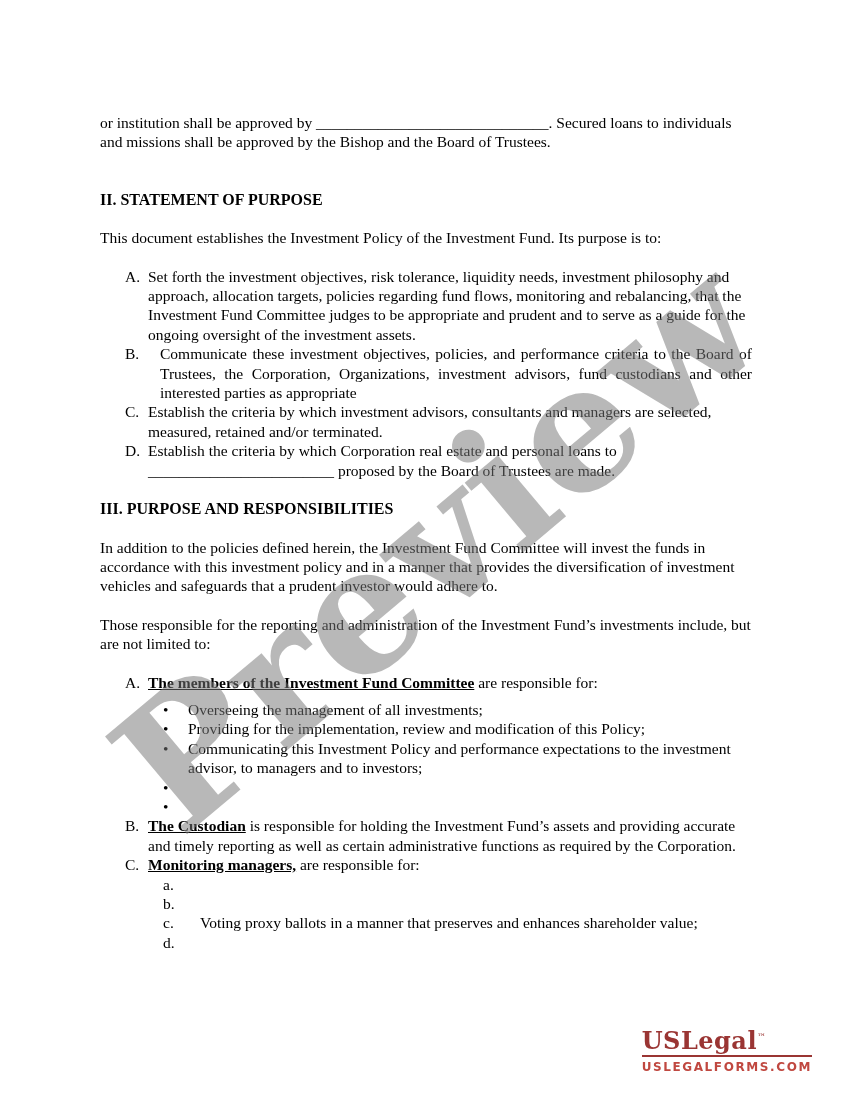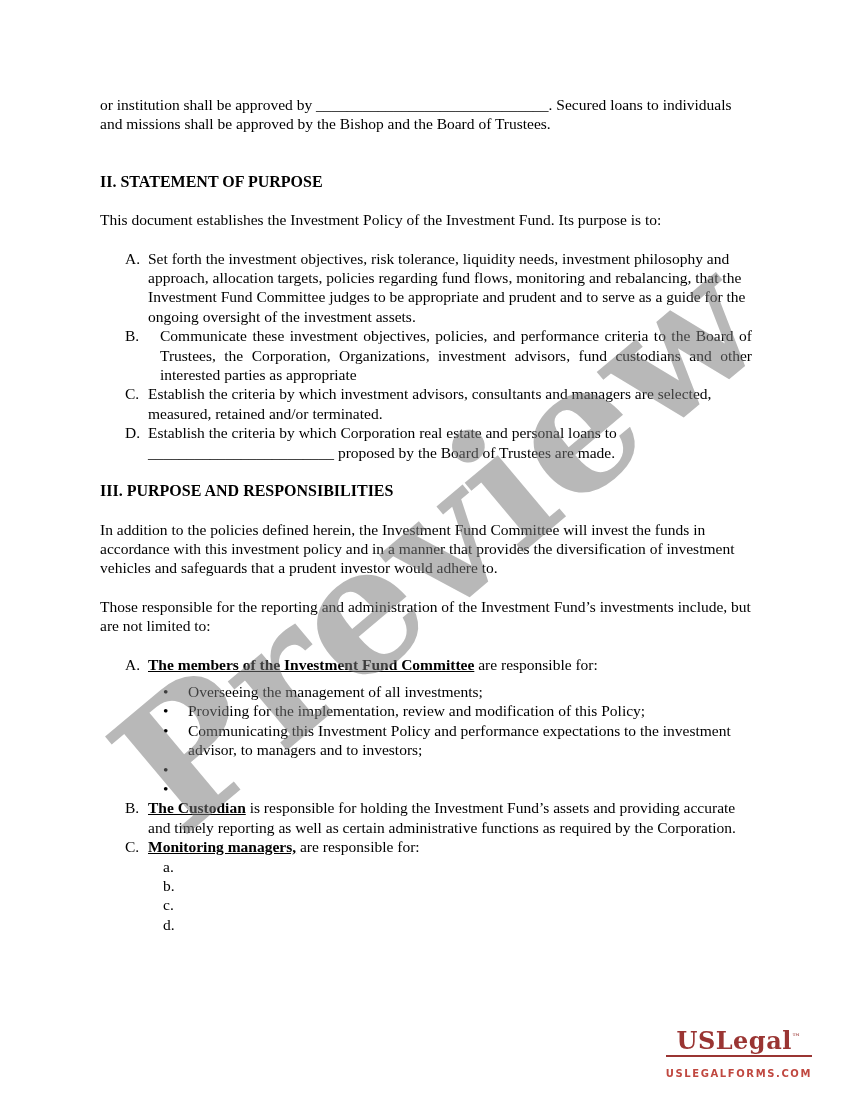--- a/index.html
+++ b/index.html
@@ -7,21 +7,21 @@
     width: 850px;
     height: 1100px;
     background: #ffffff;
     font-family: "Liberation Serif", serif;
     color: #000000;
     position: relative;
     overflow: hidden;
   }
   .content {
     position: absolute;
-    top: 95px;
+    top: 113px;
     left: 100px;
     width: 652px;
     font-size: 15.5px;
     line-height: 19.4px;
     z-index: 1;
   }
   .para { margin: 0 0 19px 0; }
   .para.gap-lg { margin-bottom: 38px; }
   .heading {
     font-size: 16px;
@@ -59,21 +59,20 @@
     z-index: 2;
     pointer-events: none;
     white-space: nowrap;
   }
 
   .footer-logo {
     position: absolute;
     right: 38px;
     top: 1024px;
     z-index: 1;
-    text-align: center;
   }
   .brand {
     font-family: "DejaVu Serif", serif;
     font-size: 24px;
     font-weight: bold;
     color: #9a3533;
     letter-spacing: 0.5px;
     line-height: 26px;
     white-space: nowrap;
   }
@@ -81,25 +80,25 @@
     font-size: 9px;
     vertical-align: super;
     font-weight: normal;
   }
   .brand-rule {
     border-top: 2px solid #9a3533;
     margin-top: 1px;
   }
   .site {
     font-family: "DejaVu Sans", sans-serif;
-    font-size: 10px;
+    font-size: 12px;
     font-weight: bold;
     color: #c04840;
     letter-spacing: 1.6px;
-    margin-top: 11px;
+    margin-top: 3px;
     white-space: nowrap;
   }
 </style>
 </head>
 <body>
 
 <div class="watermark">Preview</div>
 
 <div class="content">
 
@@ -172,20 +171,21 @@
 
   <div>
     <div class="sub">
       <span class="sub-label">a.</span>
     </div>
     <div class="sub">
       <span class="sub-label">b.</span>
     </div>
     <div class="sub">
       <span class="sub-label">c.</span>
+      <span class="sub-text">Voting proxy ballots in a manner that preserves and enhances shareholder value;</span>
     </div>
     <div class="sub">
       <span class="sub-label">d.</span>
     </div>
   </div>
 
 </div>
 
 <div class="footer-logo">
   <div class="brand"><span>USLegal</span><span class="tm">™</span></div>

